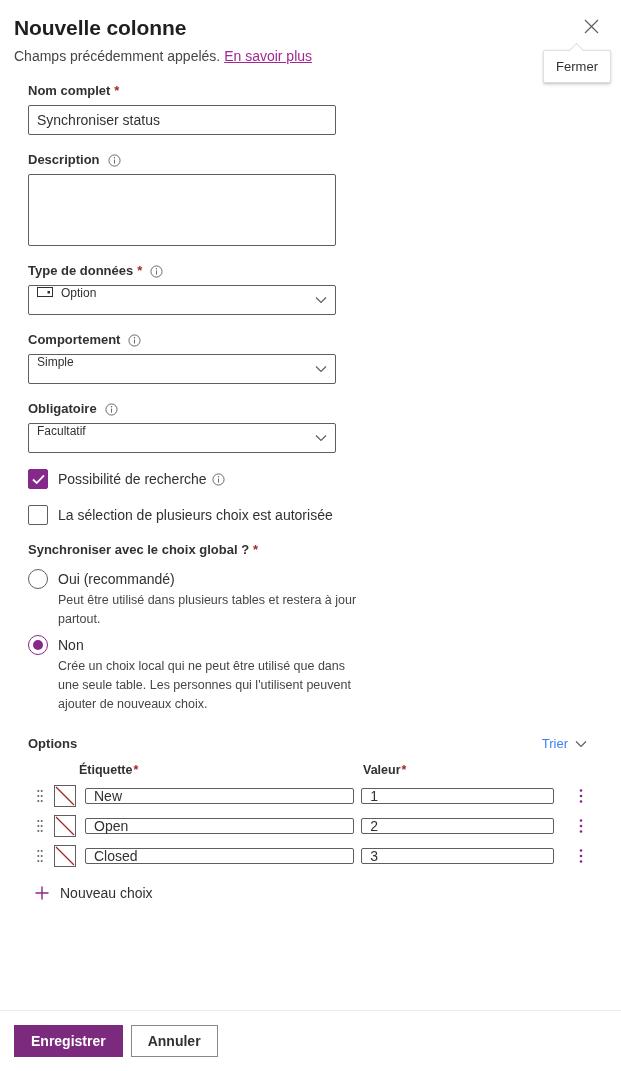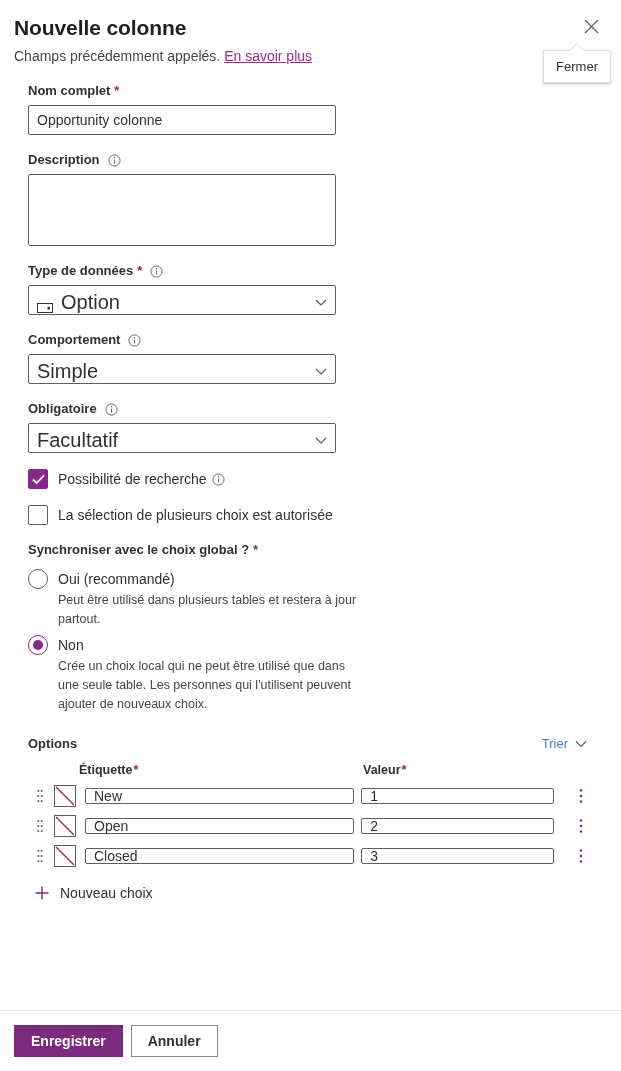--- a/index.html
+++ b/index.html
@@ -108,23 +108,23 @@
     align-items: center;
   }
 
   .dropdown {
     width: 308px;
     height: 30px;
     border: 1px solid #605e5c;
     background: #ffffff;
     border-radius: 2px;
     display: flex;
-    align-items: flex-end;
+    align-items: flex-start;
     padding: 0 8px;
-    font-size: 20px;
+    font-size: 12px;
     color: #323130;
     cursor: pointer;
     position: relative;
   }
   .dropdown .chevron {
     position: absolute;
     right: 8px;
     top: 50%;
     transform: translateY(-50%);
     color: #605e5c;
@@ -327,21 +327,21 @@
   </div>
 
   <div class="form">
 
     <div class="field">
       <div class="field-label">
         <span>Nom complet</span>
         <span class="req">*</span>
       </div>
       <div class="text-input">
-        <span>Opportunity colonne</span>
+        <span>Synchroniser status</span>
       </div>
     </div>
 
     <div class="field">
       <div class="field-label">
         <span>Description</span>
         <span class="info-icon">
           <svg width="13" height="13" viewBox="0 0 14 14" aria-hidden="true">
             <circle cx="7" cy="7" r="6" fill="none" stroke="#605e5c" stroke-width="1"></circle>
             <circle cx="7" cy="4.1" r="0.75" fill="#605e5c"></circle>

